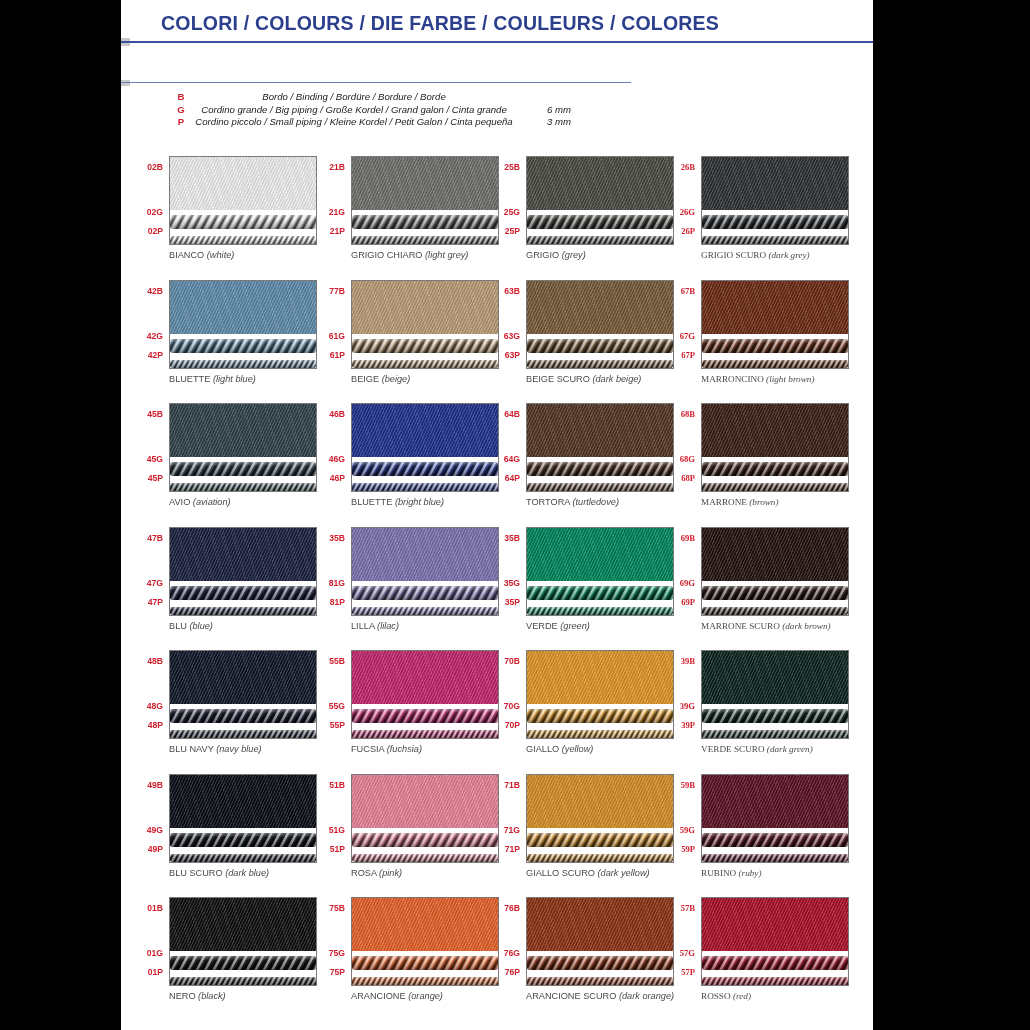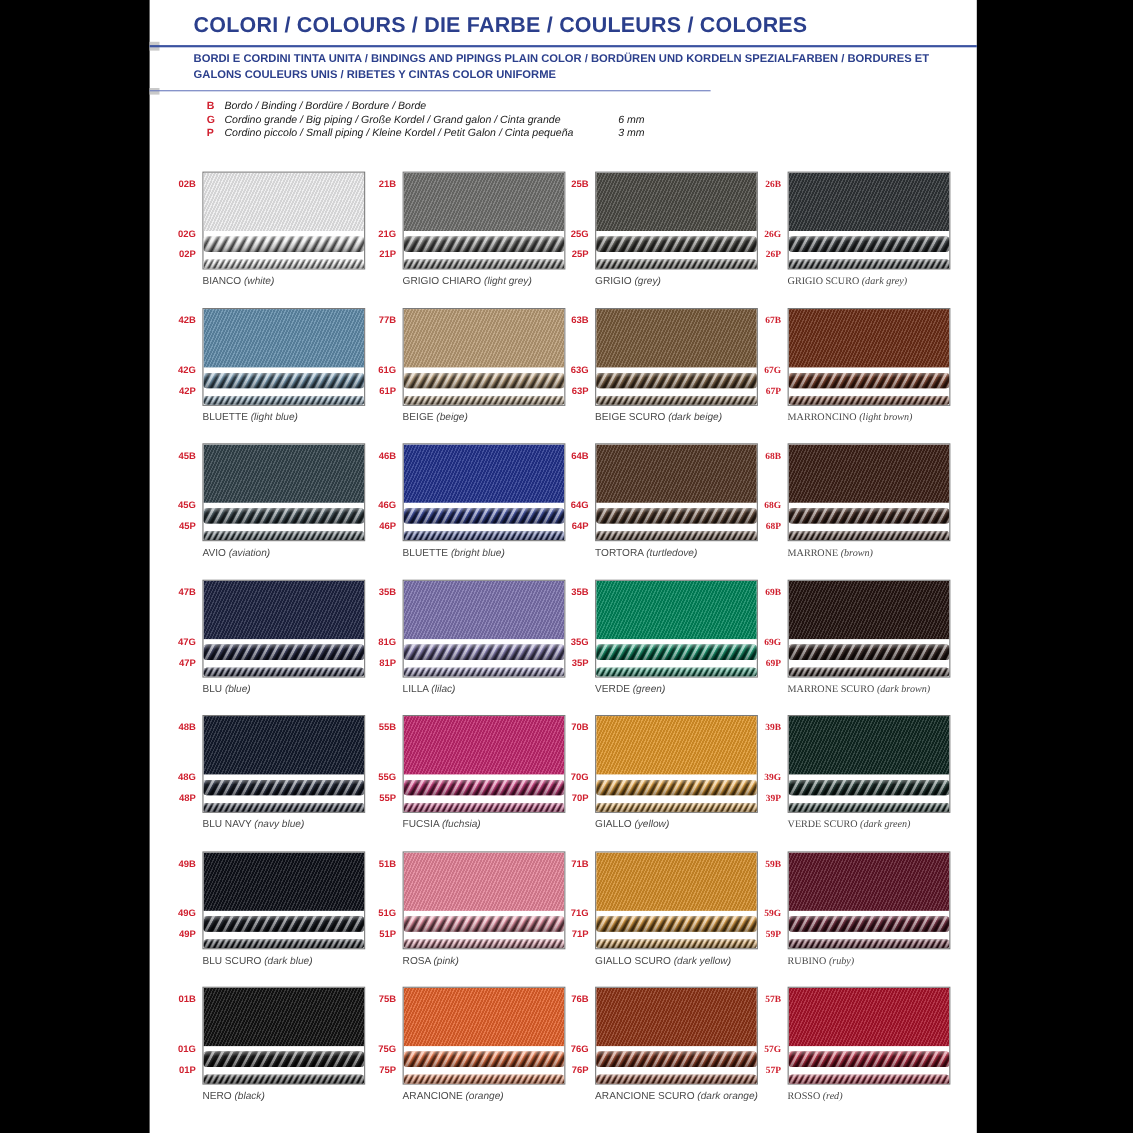--- a/index.html
+++ b/index.html
@@ -5,23 +5,24 @@
   * { box-sizing: border-box; }
   html, body {
     margin: 0; padding: 0;
     width: 1030px; height: 1030px;
     background: #000000;
     font-family: "Liberation Sans", sans-serif;
     overflow: hidden;
   }
   #page {
     position: absolute;
-    left: 136px; top: 0;
+    left: 121px; top: 0;
     width: 752px; height: 1030px;
     background: #ffffff;
+    text-align: center;
   }
 
   
   .title {
     position: absolute;
     left: 40px; top: 12px;
     font-size: 19.5px;
     font-weight: 600;
     letter-spacing: 0.2px;
     color: #2b3f8c;
@@ -205,21 +206,20 @@
 <body>
 
 <div id="page">
 
   <div class="rule tick1"></div>
   <div class="rule r1"></div>
   <div class="rule tick2"></div>
   <div class="rule r2"></div>
 
   <div class="title">COLORI / COLOURS / DIE FARBE / COULEURS / COLORES</div>
-  <div class="subtitle">BORDI E CORDINI TINTA UNITA / BINDINGS AND PIPINGS PLAIN COLOR / BORDÜREN UND KORDELN SPEZIALFARBEN / BORDURES ET GALONS COULEURS UNIS / RIBETES Y CINTAS COLOR UNIFORME</div>
 
   <div class="legend" id="legend">
       <div class="legend-row">
         <span class="legend-key">B</span>
         <span class="legend-desc">Bordo / Binding / Bordüre / Bordure / Borde</span>
         <span class="legend-size"></span>
       </div>
       <div class="legend-row">
         <span class="legend-key">G</span>
         <span class="legend-desc">Cordino grande / Big piping / Große Kordel / Grand galon / Cinta grande</span>

